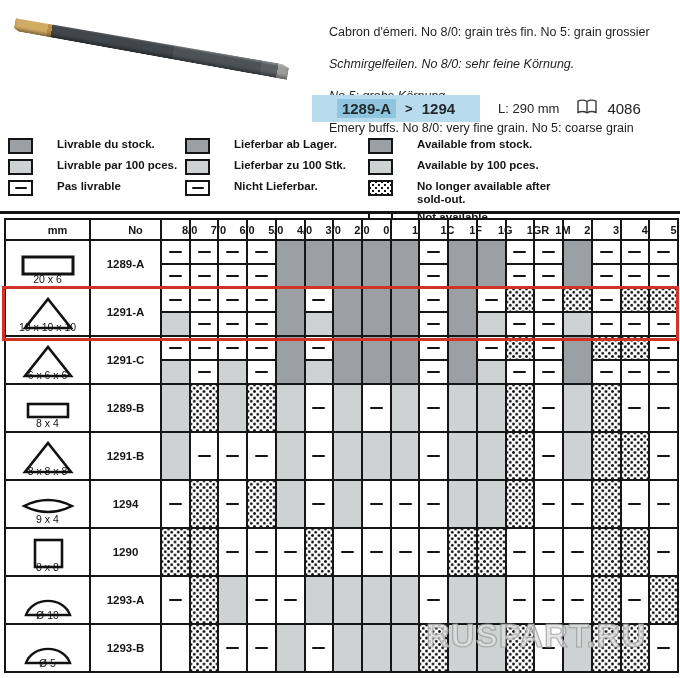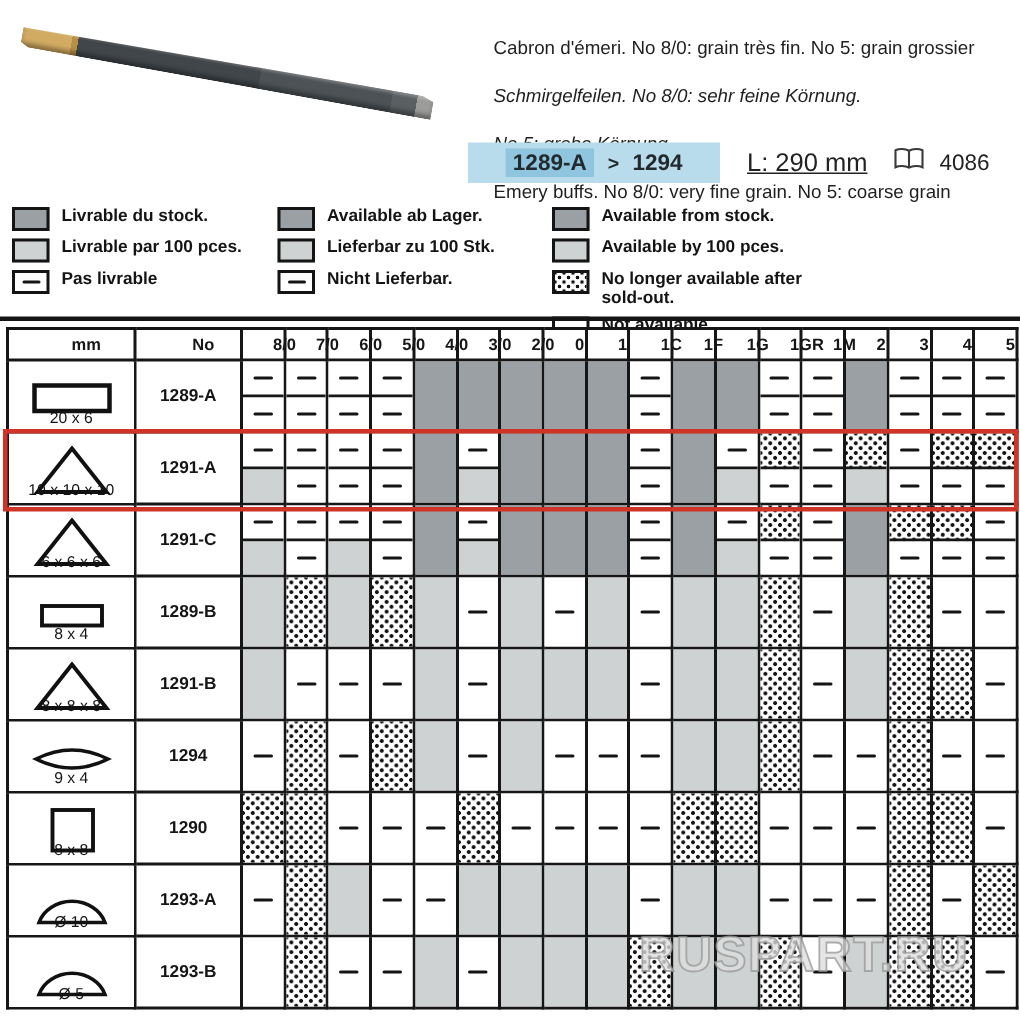--- a/index.html
+++ b/index.html
@@ -25,29 +25,29 @@
   .d-en{margin-top:7px !important;}
 
   
   .ref-row{position:absolute;left:312px;top:95px;width:366px;height:27px;
            display:flex;align-items:center;}
   .range-bar{width:168px;height:27px;background:#b9dcec;display:flex;
              align-items:center;justify-content:center;gap:9px;
              font-weight:bold;font-size:15px;color:#232a2e;cursor:pointer;}
   .range-from{background:#8fc5de;padding:1px 5px;}
   .range-sep{font-size:13px;}
-  .len{margin-left:18px;font-size:17px;color:#222;text-decoration:underline;}
+  .len{margin-left:18px;font-size:13px;color:#222;}
   .book{margin-left:17px;}
   .pageref{margin-left:9px;font-size:15px;color:#222;}
 
   
   .legend{position:absolute;left:0;top:138px;width:680px;height:72px;}
   .legend-col{position:absolute;top:0;}
   .legend-col.c0{left:8px;}  .legend-col.c1{left:185px;}  .legend-col.c2{left:368px;}
-  .legend-item{display:flex;align-items:flex-start;gap:8px;margin-bottom:5px;min-height:13px;}
+  .legend-item{display:flex;align-items:flex-start;gap:24px;margin-bottom:5px;min-height:13px;}
   .legend-label{font-size:11.5px;font-weight:bold;line-height:13px;color:#141414;}
   .legend-col.c0 .legend-item:nth-child(3) .legend-label{max-width:118px;}
   .legend-col.c2 .legend-item:nth-child(3) .legend-label{max-width:142px;}
   .swatch{width:21px;height:12px;border:2px solid #141414;flex:none;
           display:flex;align-items:center;justify-content:center;margin-top:0;}
   .sw-dk{background:#9aa0a3;}
   .sw-lt{background:#ced2d3;}
   .sw-ch{background-color:#fff;
      background-image:radial-gradient(#141414 1.1px,transparent 1.4px),
                       radial-gradient(#141414 1.1px,transparent 1.4px);
@@ -133,21 +133,21 @@
       <div class="legend-item">
         <span class="swatch sw-da">
           <span class="dash"></span>
         </span>
         <span class="legend-label">Pas livrable</span>
       </div>
     </div>
     <div class="legend-col c1">
       <div class="legend-item">
         <span class="swatch sw-dk"></span>
-        <span class="legend-label">Available ab Lager.</span>
+        <span class="legend-label">Lieferbar ab Lager.</span>
       </div>
       <div class="legend-item">
         <span class="swatch sw-lt"></span>
         <span class="legend-label">Lieferbar zu 100 Stk.</span>
       </div>
       <div class="legend-item">
         <span class="swatch sw-da">
           <span class="dash"></span>
         </span>
         <span class="legend-label">Nicht Lieferbar.</span>

